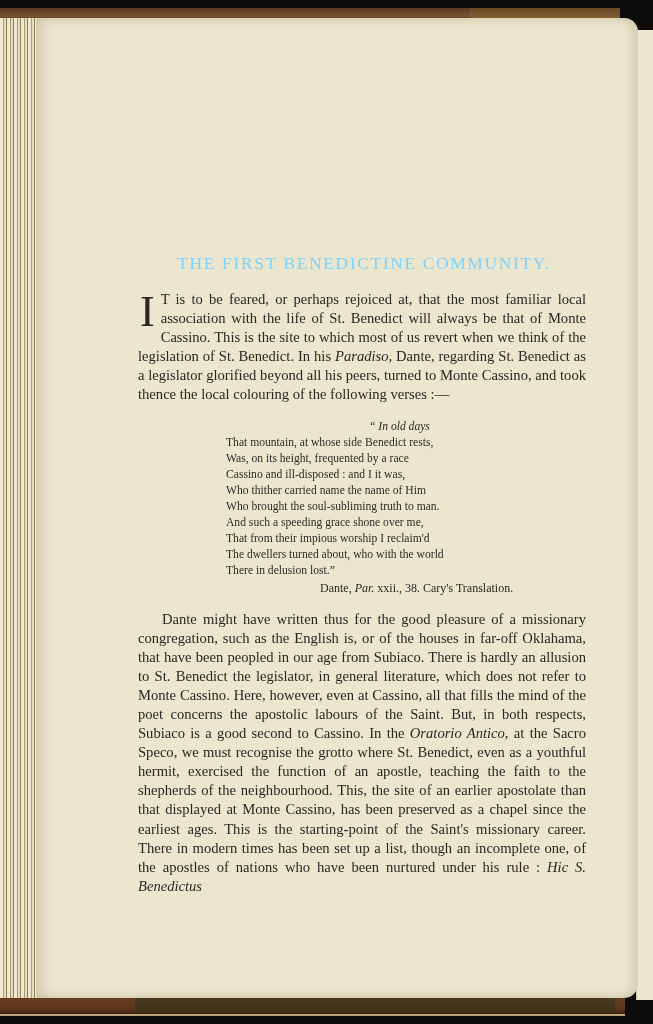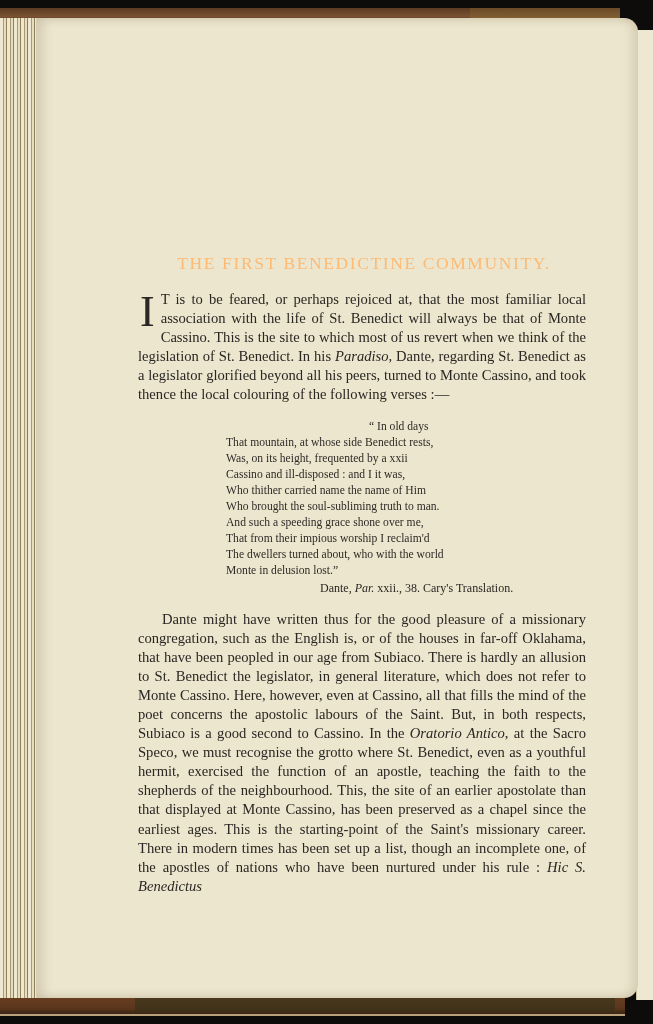--- a/index.html
+++ b/index.html
@@ -43,37 +43,37 @@
       border-top-right-radius: 14px;
       border-bottom-right-radius: 14px;
       box-shadow: inset -6px 0 10px rgba(150,135,100,0.25), inset 8px 0 10px rgba(120,105,70,0.18);
     }
     .text-block {
       position: absolute; left: 138px; top: 253px; width: 448px;
       color: #2a2622;
     }
     .title {
       text-align: center; font-size: 17.5px; letter-spacing: 1.6px;
-      margin: 0 0 16px 4px; font-weight: normal; color: #fdba74;
+      margin: 0 0 16px 4px; font-weight: normal; color: #7dd3fc;
     }
     .para {
       font-size: 14.6px; line-height: 19.1px; text-align: justify;
       margin: 0; text-align-last: justify;
     }
     .dropcap {
       float: left; font-size: 44px; line-height: 36px; margin: 4px 6px 0 2px;
       color: #2b2724;
     }
     .first-para { text-align-last: left; }
     .indent { text-indent: 24px; }
     .verse {
       margin: 14px 0 0 88px; font-size: 11.6px; line-height: 16.1px; color: #2e2a26;
     }
     .verse .line { display: block; white-space: nowrap; }
-    .verse .line.open { padding-left: 143px; }
+    .verse .line.open { padding-left: 143px; font-style: italic; }
     .citation {
       font-size: 12px; margin: 0 0 0 182px; line-height: 16px; white-space: nowrap;
     }
     .second-para { margin-top: 14px; text-align-last: left; }
     i { font-style: italic; }
   </style>
 </head>
 <body>
 
 <div class="cover-top"></div>
@@ -89,25 +89,25 @@
   <h1 class="title">THE FIRST BENEDICTINE COMMUNITY.</h1>
 
   <p class="para first-para">
     <span class="dropcap">I</span>
     <span>T is to be feared, or perhaps rejoiced at, that the most familiar local association with the life of St. Benedict will always be that of Monte Cassino.  This is the site to which most of us revert when we think of the legislation of St. Benedict.  In his </span><i>Paradiso,</i><span> Dante, regarding St. Benedict as a legislator glorified beyond all his peers, turned to Monte Cassino, and took thence the local colouring of the following verses :—</span>
   </p>
 
   <div class="verse">
     <span class="line open">“ In old days</span>
     <span class="line">That mountain, at whose side Benedict rests,</span>
-    <span class="line">Was, on its height, frequented by a xxii</span>
+    <span class="line">Was, on its height, frequented by a race</span>
     <span class="line">Cassino and ill-disposed :  and I it was,</span>
     <span class="line">Who thither carried name the name of Him</span>
     <span class="line">Who brought the soul-subliming truth to man.</span>
     <span class="line">And such a speeding grace shone over me,</span>
     <span class="line">That from their impious worship I reclaim'd</span>
     <span class="line">The dwellers turned about, who with the world</span>
-    <span class="line">Monte in delusion lost.”</span>
+    <span class="line">There in delusion lost.”</span>
   </div>
   <div class="citation"><span>Dante, </span><i>Par.</i><span> xxii., 38.   Cary's Translation.</span></div>
 
   <p class="para indent second-para"><span>Dante might have written thus for the good pleasure of a missionary congregation, such as the English is, or of the houses in far-off Oklahama, that have been peopled in our age from Subiaco.  There is hardly an allusion to St. Benedict the legislator, in general literature, which does not refer to Monte Cassino.  Here, however, even at Cassino, all that fills the mind of the poet concerns the apostolic labours of the Saint.  But, in both respects, Subiaco is a good second to Cassino.  In the </span><i>Oratorio Antico</i><span>, at the Sacro Speco, we must recognise the grotto where St. Benedict, even as a youthful hermit, exercised the function of an apostle, teaching the faith to the shepherds of the neighbourhood.  This, the site of an earlier apostolate than that displayed at Monte Cassino, has been preserved as a chapel since the earliest ages.  This is the starting-point of the Saint's missionary career.  There in modern times has been set up a list, though an incomplete one, of the apostles of nations who have been nurtured under his rule : </span><i>Hic S. Benedictus</i></p>
 </div>
 
 </body></html>

